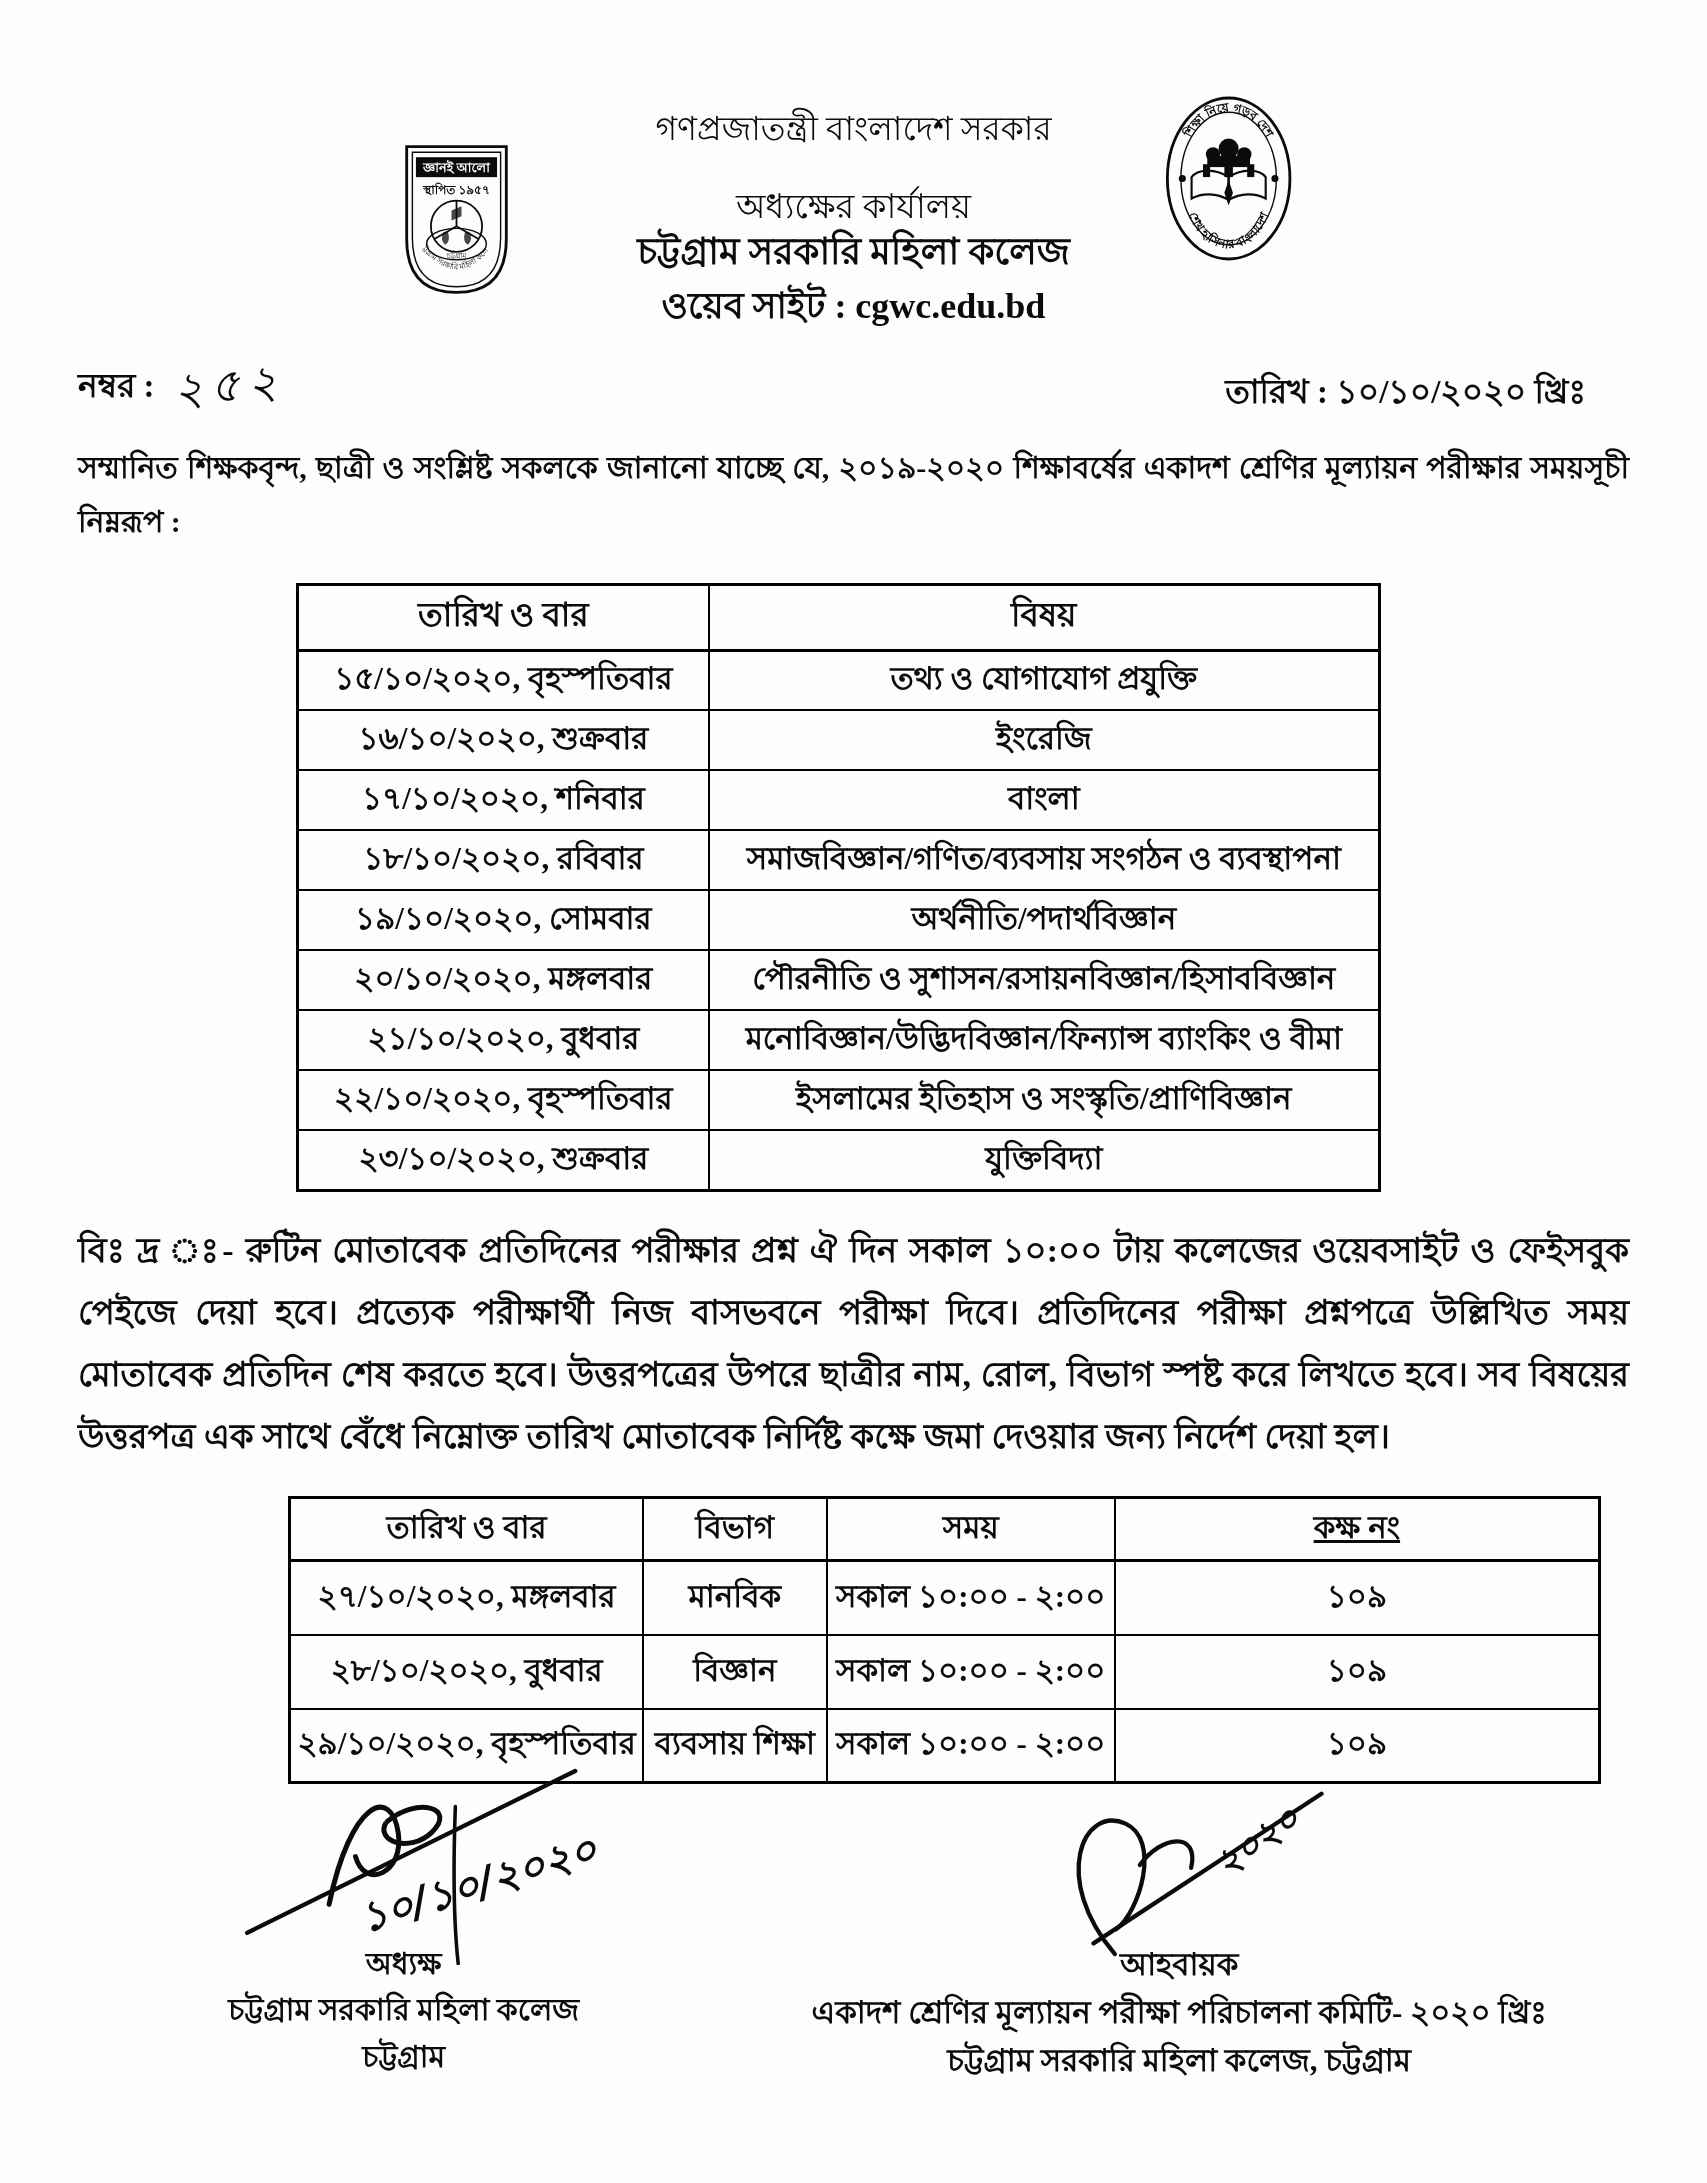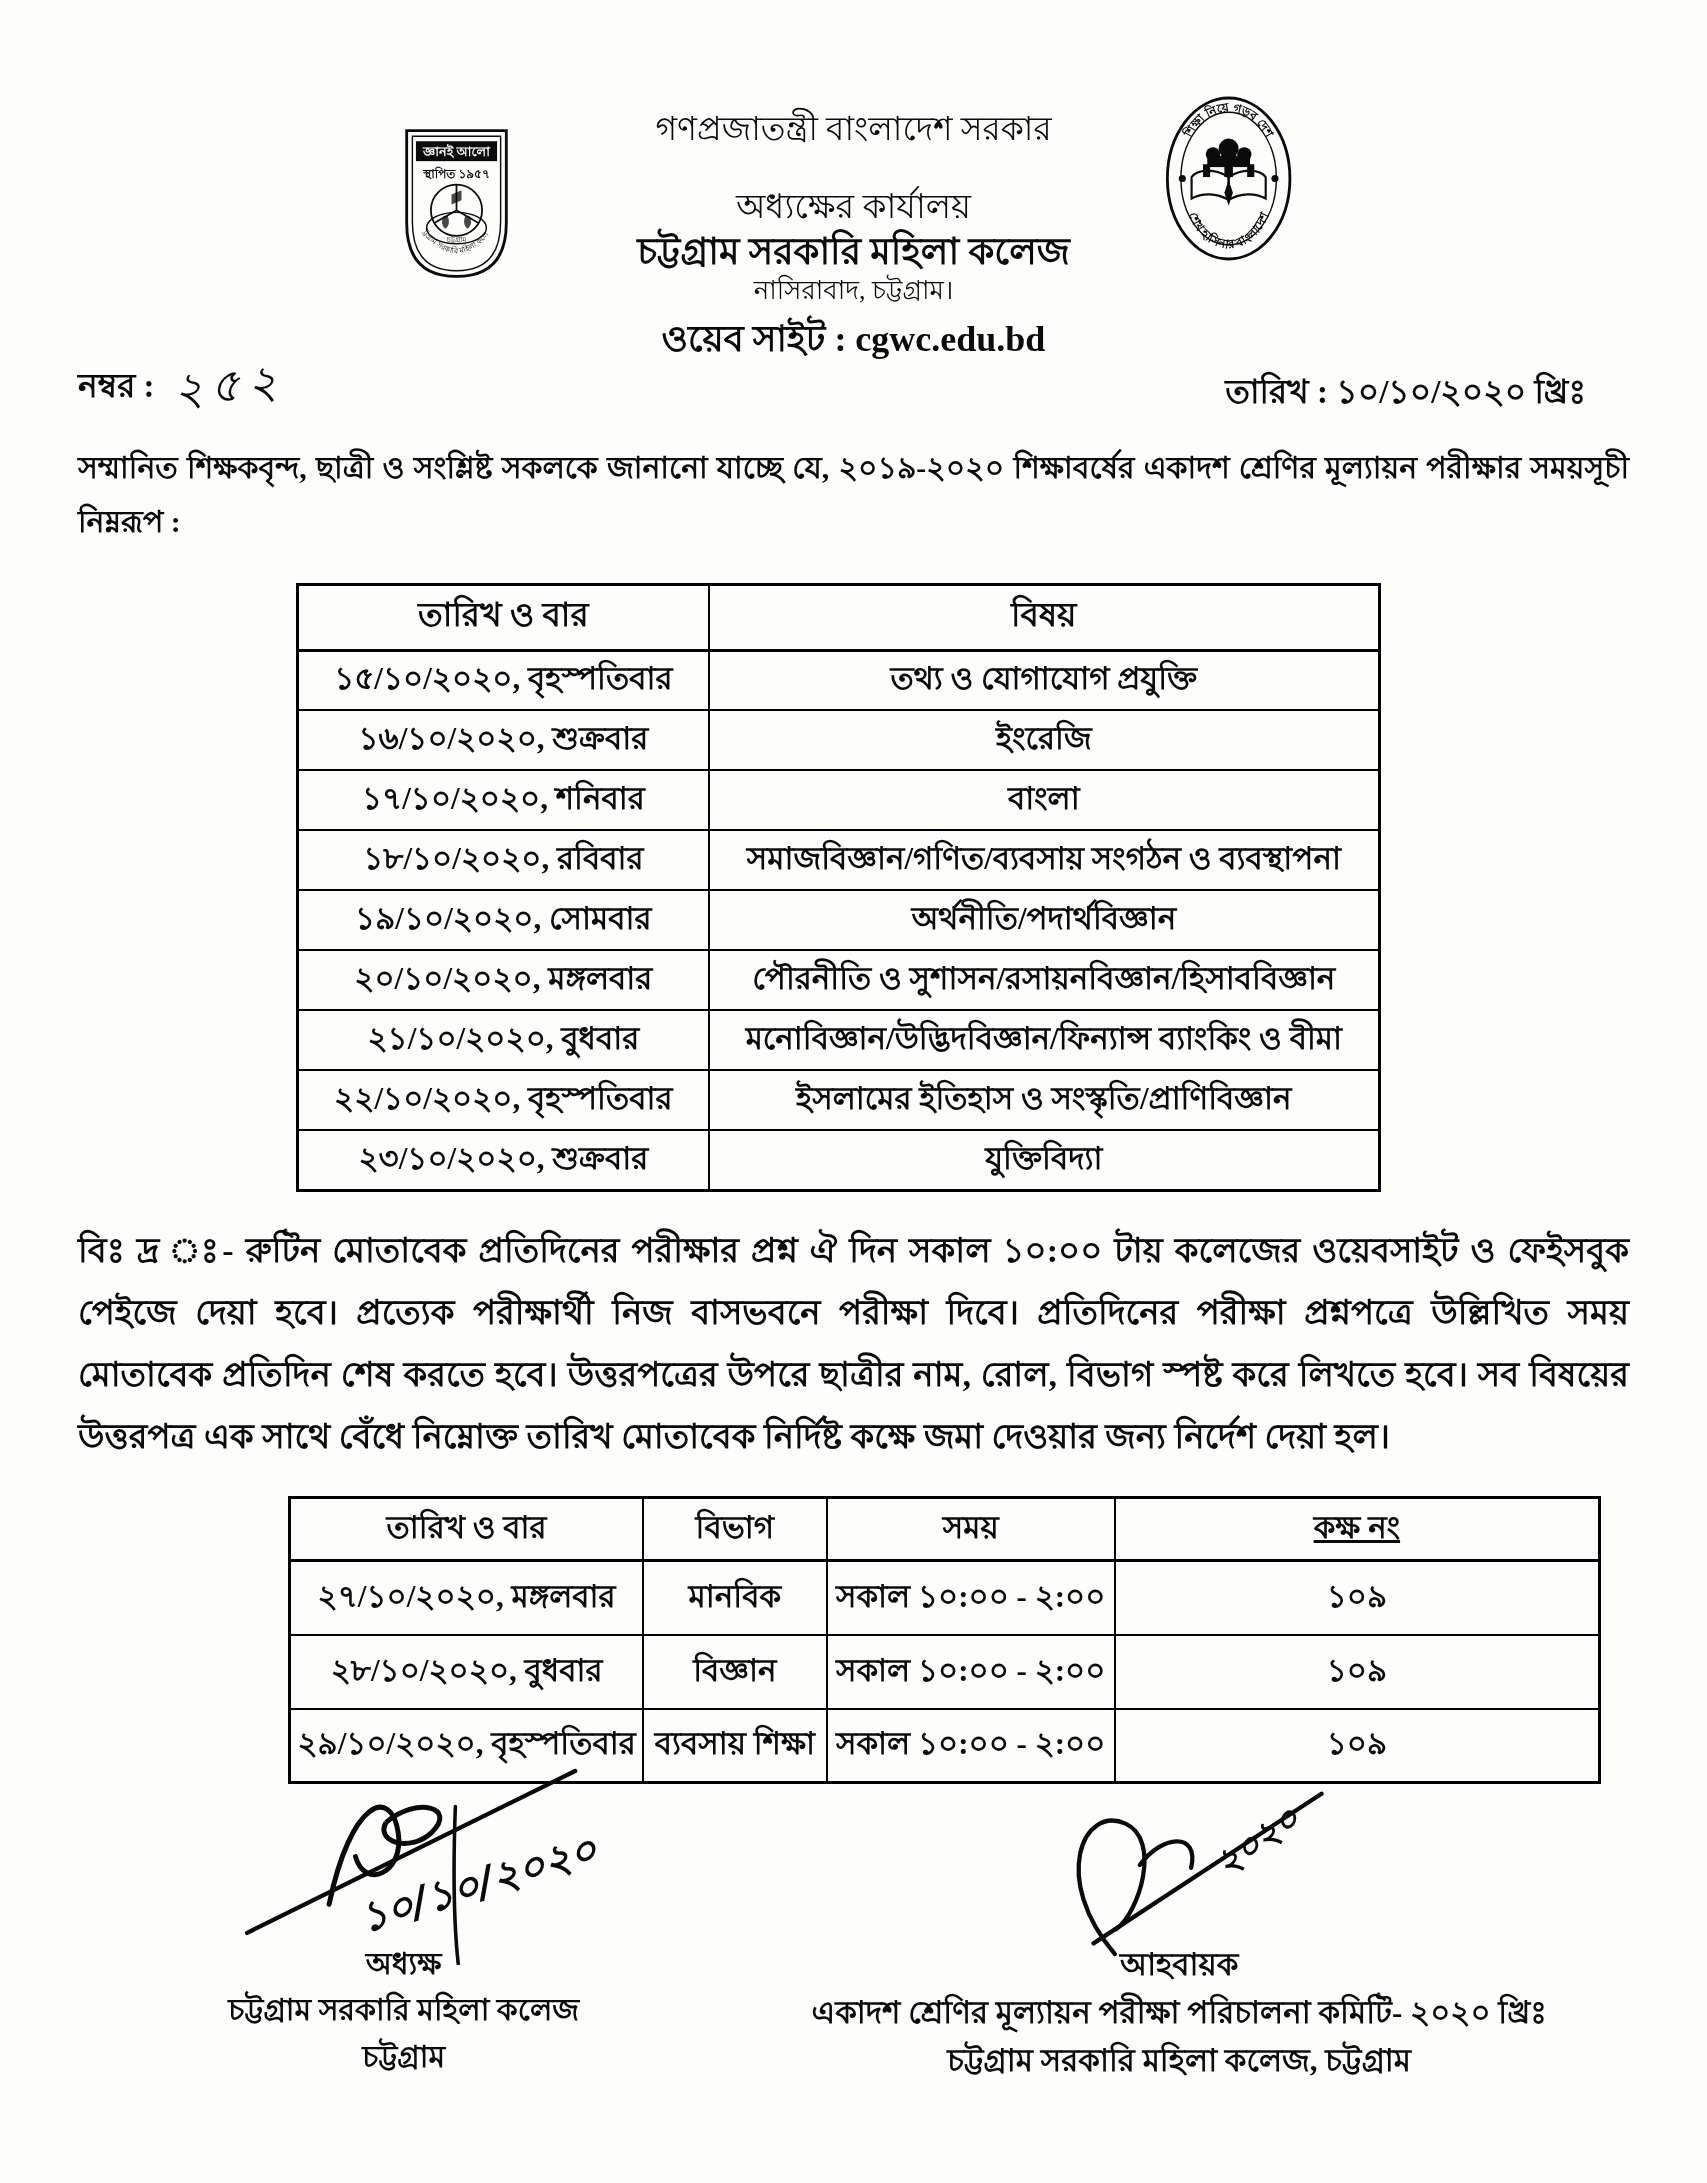--- a/index.html
+++ b/index.html
@@ -4,21 +4,21 @@
 <style>
   * { margin: 0; padding: 0; box-sizing: border-box; }
   html,body { background: #e9e9e9; }
   body { width: 1707px; height: 2183px; overflow: hidden;
          font-family: "Liberation Serif", "DejaVu Serif", serif; color: #0b0b0b; }
   .page { width: 1707px; height: 2183px; background: #fdfdfb;
           padding: 43px 78px 0 78px; position: relative; }
 
   
   .header-wrap { position: relative; height: 293px; }
-  .emblem-left { position: absolute; left: 325px; top: 84px; }
+  .emblem-left { position: absolute; left: 325px; top: 100px; }
   .emblem-right { position: absolute; left: 1085px; top: 50px; }
   .head-center { text-align: center; padding-top: 66px; line-height: 1.25; }
   .h-line1 { font-size: 33px; }
   .h-line2 { font-size: 34px; margin-top: 36px; }
   .h-line3 { font-size: 37px; font-weight: bold; }
   .h-line4 { font-size: 26px; }
   .h-line5 { font-size: 36px; font-weight: bold; margin-top: 9px; }
 
   
   .meta-row { display: flex; justify-content: space-between; align-items: flex-end; margin-top: 10px; }
@@ -92,21 +92,20 @@
             <path id="arcL" d="M28,150 Q75,205 122,150"></path>
           </defs>
         <text font-size="11" fill="#0b0b0b"><textPath href="#arcL" startOffset="50%" text-anchor="middle">চট্টগ্রাম সরকারি মহিলা কলেজ</textPath></text>
       </svg>
     </div>
 
     <div class="head-center">
       <div class="h-line1">গণপ্রজাতন্ত্রী বাংলাদেশ সরকার</div>
       <div class="h-line2">অধ্যক্ষের কার্যালয়</div>
       <div class="h-line3">চট্টগ্রাম সরকারি মহিলা কলেজ</div>
-      <div class="h-line4">নাসিরাবাদ, চট্টগ্রাম।</div>
       <div class="h-line5">ওয়েব সাইট : cgwc.edu.bd</div>
     </div>
 
     <div class="emblem-right">
       <svg width="132" height="171" viewBox="0 0 185 240">
         <ellipse cx="92" cy="120" rx="86" ry="113" fill="none" stroke="#0b0b0b" stroke-width="4"></ellipse>
         <ellipse cx="92" cy="120" rx="67" ry="93" fill="none" stroke="#0b0b0b" stroke-width="2"></ellipse>
         <defs>
           <path id="arcTopR" d="M25,130 Q30,30 92,26 Q154,30 159,130"></path>
           <path id="arcBotR" d="M22,115 Q35,215 92,218 Q149,215 162,115"></path>

